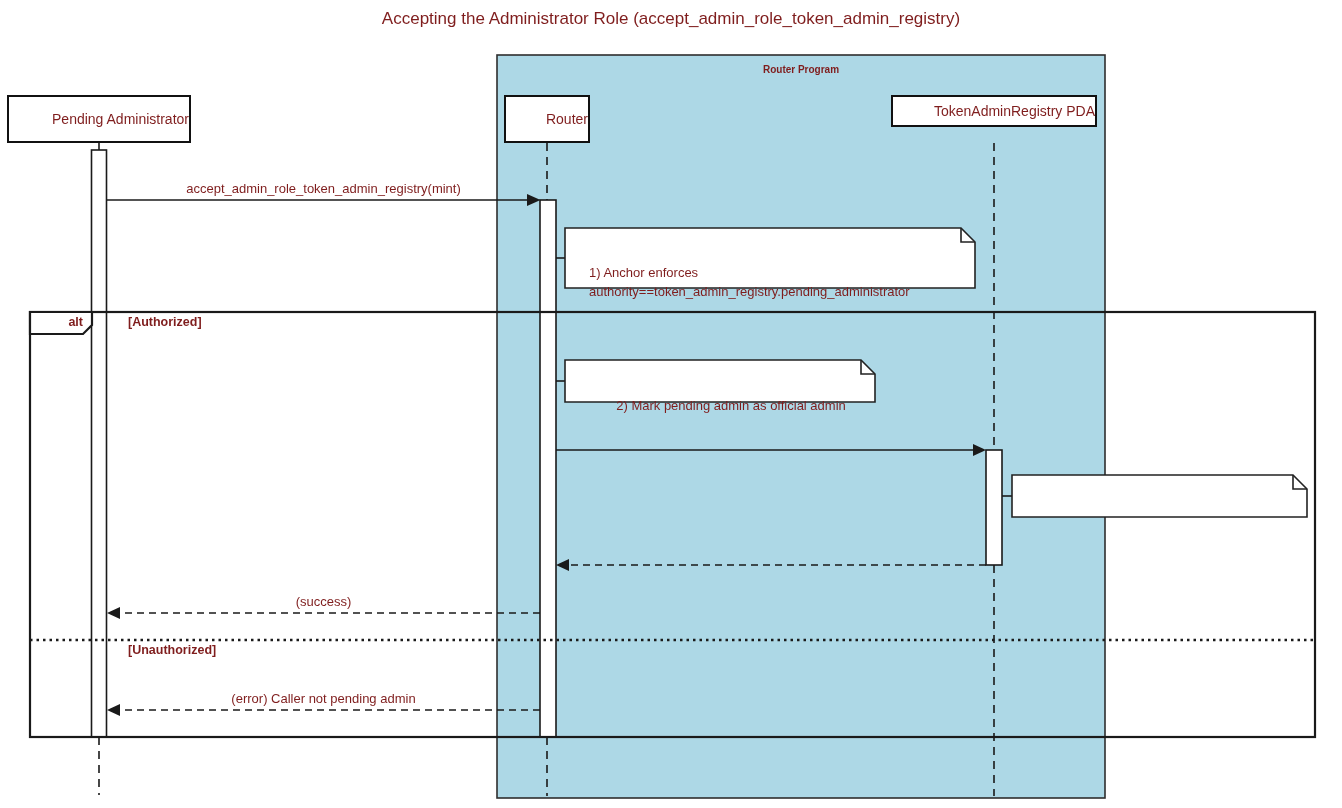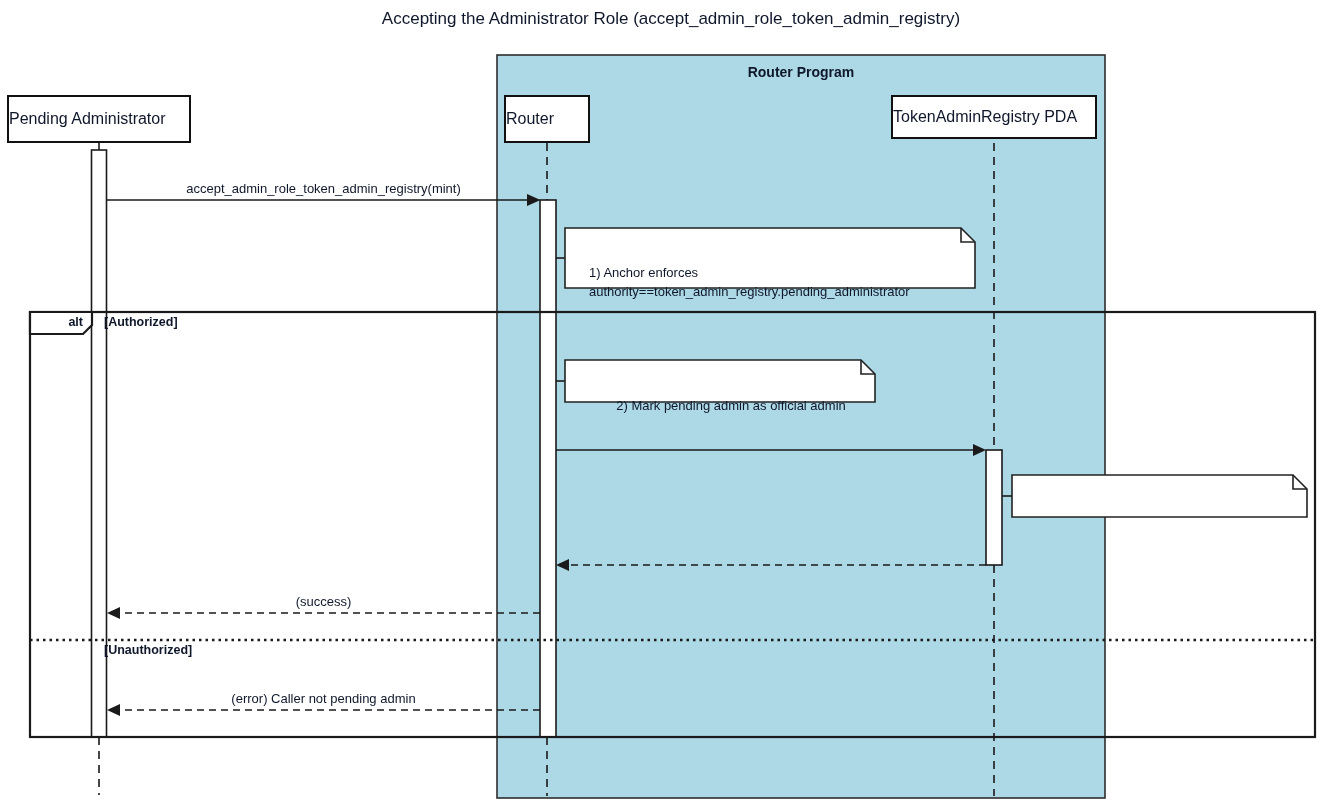--- a/index.html
+++ b/index.html
@@ -1,32 +1,32 @@
 <!DOCTYPE html>
 <html><head>
 <meta charset="utf-8">
 <style>
   html,body { margin:0; padding:0; background:#ffffff; }
   #stage {
     position:relative; width:1342px; height:808px;
     background:#ffffff; overflow:hidden;
-    font-family:"Liberation Sans", sans-serif; color:#0f172a;
+    font-family:"Liberation Sans", sans-serif; color:#7f1d1d;
   }
   #shapes { position:absolute; left:0; top:0; z-index:2; }
   .txt { position:absolute; z-index:3; white-space:nowrap; }
   .title { font-size:17px; text-align:center; }
-  .container-title { font-size:14px; font-weight:bold; text-align:center; }
+  .container-title { font-size:10px; font-weight:bold; text-align:center; }
   .participant {
     position:absolute; z-index:3; box-sizing:border-box;
     background:#ffffff; border:2.5px solid #111;
-    display:flex; align-items:center; justify-content:flex-start;
-    font-size:16px;
+    display:flex; align-items:center; justify-content:flex-end;
+    font-size:14px;
   }
   .msg { font-size:13px; text-align:center; }
-  .guard { font-size:12.5px; font-weight:bold; }
+  .guard { font-size:12.5px; font-weight:bold;margin-left:24px; }
   .altop { font-size:12.5px; font-weight:bold; text-align:right; }
   .note-text { font-size:13px; line-height:19px;margin-top:24px; }
   .note-text span { display:block; }
   .note-center { text-align:center; }
 </style>
 </head>
 <body>
 
 <div id="stage">
 
@@ -81,21 +81,21 @@
   </svg>
 
   <div class="txt container-title" style="left:497px; width:608px; top:64px;">Router Program</div>
 
   <div class="participant" style="left:7px; top:95px; width:184px; height:48px;">
     <span>Pending Administrator</span>
   </div>
   <div class="participant" style="left:504px; top:95px; width:86px; height:48px;">
     <span>Router</span>
   </div>
-  <div class="participant" style="left:891px; top:95px; width:206px; height:44px;">
+  <div class="participant" style="left:891px; top:95px; width:206px; height:32px;">
     <span>TokenAdminRegistry PDA</span>
   </div>
 
   <div class="txt altop" style="left:30px; width:53px; top:315px;">alt</div>
   <div class="txt guard" style="left:104px; top:315px;">[Authorized]</div>
   <div class="txt guard" style="left:104px; top:643px;">[Unauthorized]</div>
 
   <div class="txt msg" style="left:107px; width:433px; top:181px;">accept_admin_role_token_admin_registry(mint)</div>
   <div class="txt msg" style="left:107px; width:433px; top:691px;">(error) Caller not pending admin</div>
   <div class="txt msg" style="left:107px; width:433px; top:594px;">(success)</div>

